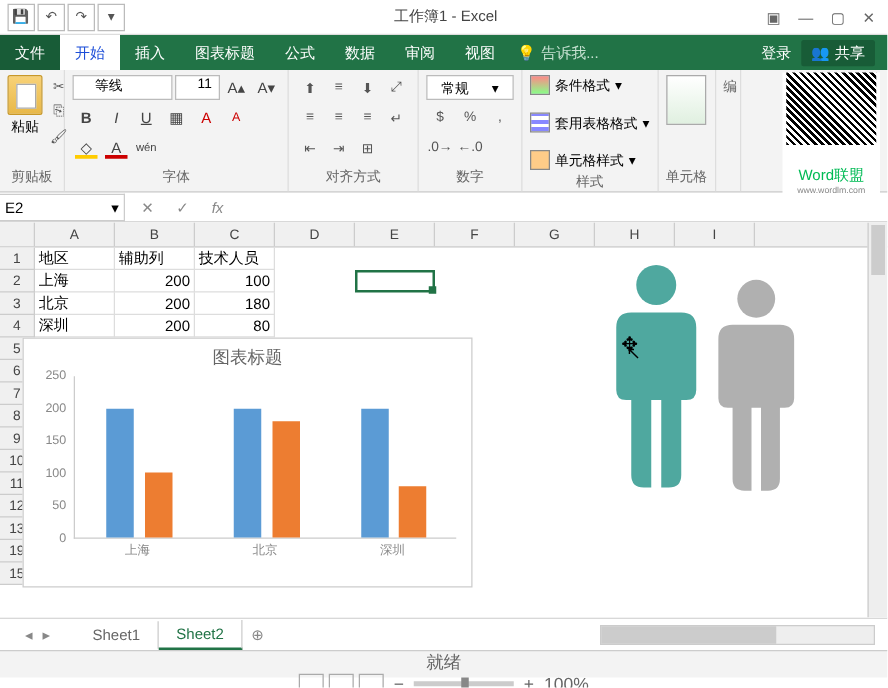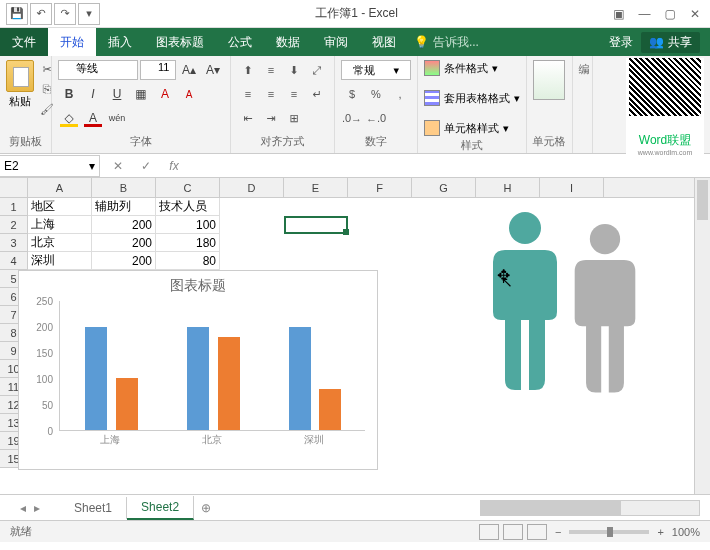--- a/index.html
+++ b/index.html
@@ -75,21 +75,21 @@
 .person { position: absolute; }
 .person svg { display: block; }
 .sheettabs { height: 26px; border-top: 1px solid #ccc; background: #fff; display: flex; align-items: center; font-size: 12px; }
 .sheettabs .nav { width: 60px; display: flex; justify-content: center; gap: 8px; color: #888; }
 .sheettabs .stab { padding: 4px 14px; border-right: 1px solid #ccc; cursor: pointer; color: #666; }
 .sheettabs .stab.active { border-bottom: 2px solid #217346; color: #217346; }
 .sheettabs .add { width: 24px; text-align: center; color: #888; cursor: pointer; }
 .sheettabs .scroll { flex: 1; display: flex; justify-content: flex-end; padding-right: 10px; }
 .sheettabs .scroll .track { width: 220px; height: 16px; background: #eee; border: 1px solid #ccc; position: relative; }
 .sheettabs .scroll .thumb { position: absolute; left: 0; top: 0; bottom: 0; width: 140px; background: #ccc; }
-.statusbar { height: 22px; background: #f3f3f3; border-top: 1px solid #ccc; display: flex; align-items: center; justify-content: space-between; padding: 0 10px; font-size: 11px; color: #666; }
+.statusbar { height: 22px; background: #f3f3f3; border-top: 1px solid #ccc; display: flex; align-items: center; justify-content: space-between; padding: 0 10px; font-size: 14px; color: #666; flex-direction: column; }
 .statusbar .zoom { display: flex; align-items: center; gap: 8px; }
 .statusbar .views { display: flex; gap: 4px; }
 .statusbar .views .v { width: 20px; height: 16px; border: 1px solid #aaa; }
 .statusbar .slider { width: 80px; height: 4px; background: #ccc; position: relative; }
 .statusbar .slider .h { position: absolute; left: 38px; top: -3px; width: 6px; height: 10px; background: #888; }
 .qr-watermark { position: absolute; right: 6px; top: 58px; width: 78px; height: 98px; background: #fff; display: flex; flex-direction: column; align-items: center; font-size: 9px; z-index: 50; }
 .qr-watermark .qr { width: 72px; height: 72px; background: repeating-linear-gradient(45deg,#000 0 2px,#fff 2px 4px); }
 .qr-watermark .wm { color: #0b5; font-weight: normal; font-size: 12px; margin-top: 16px; }
 .cursor-move { position: absolute; left: 497px; top: 266px; z-index: 60; pointer-events: none; font-size: 16px; color: #000; }
 .vscroll { position: absolute; right: 0; top: 0; bottom: 0; width: 16px; background: #eee; border-left: 1px solid #ccc; }

